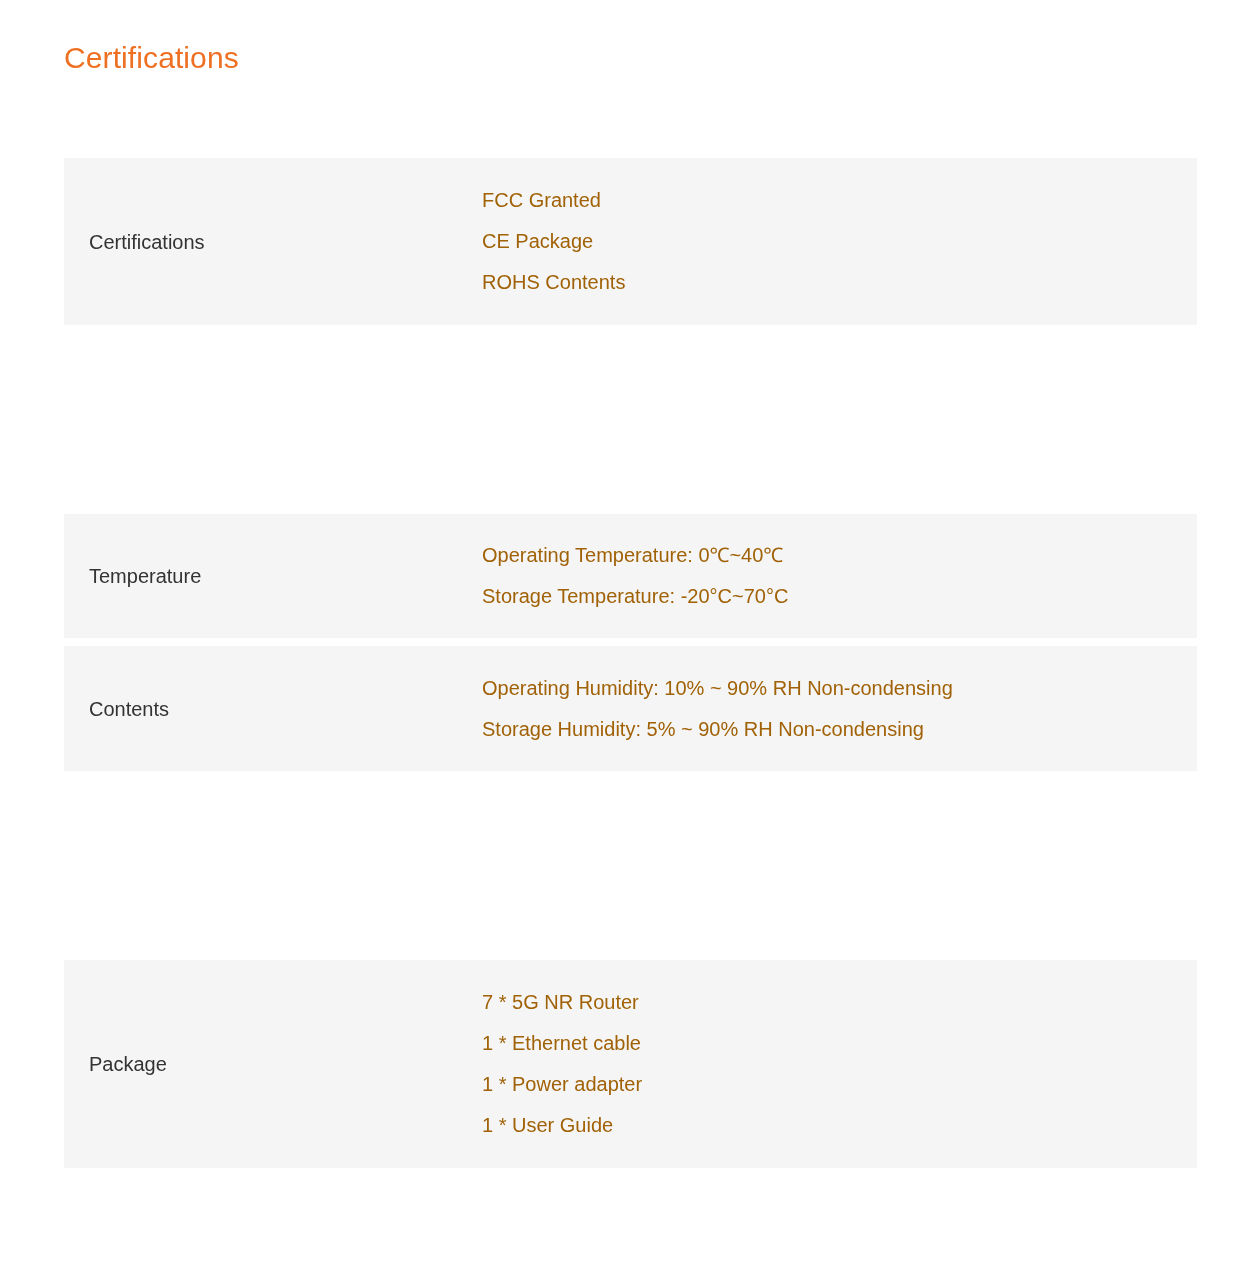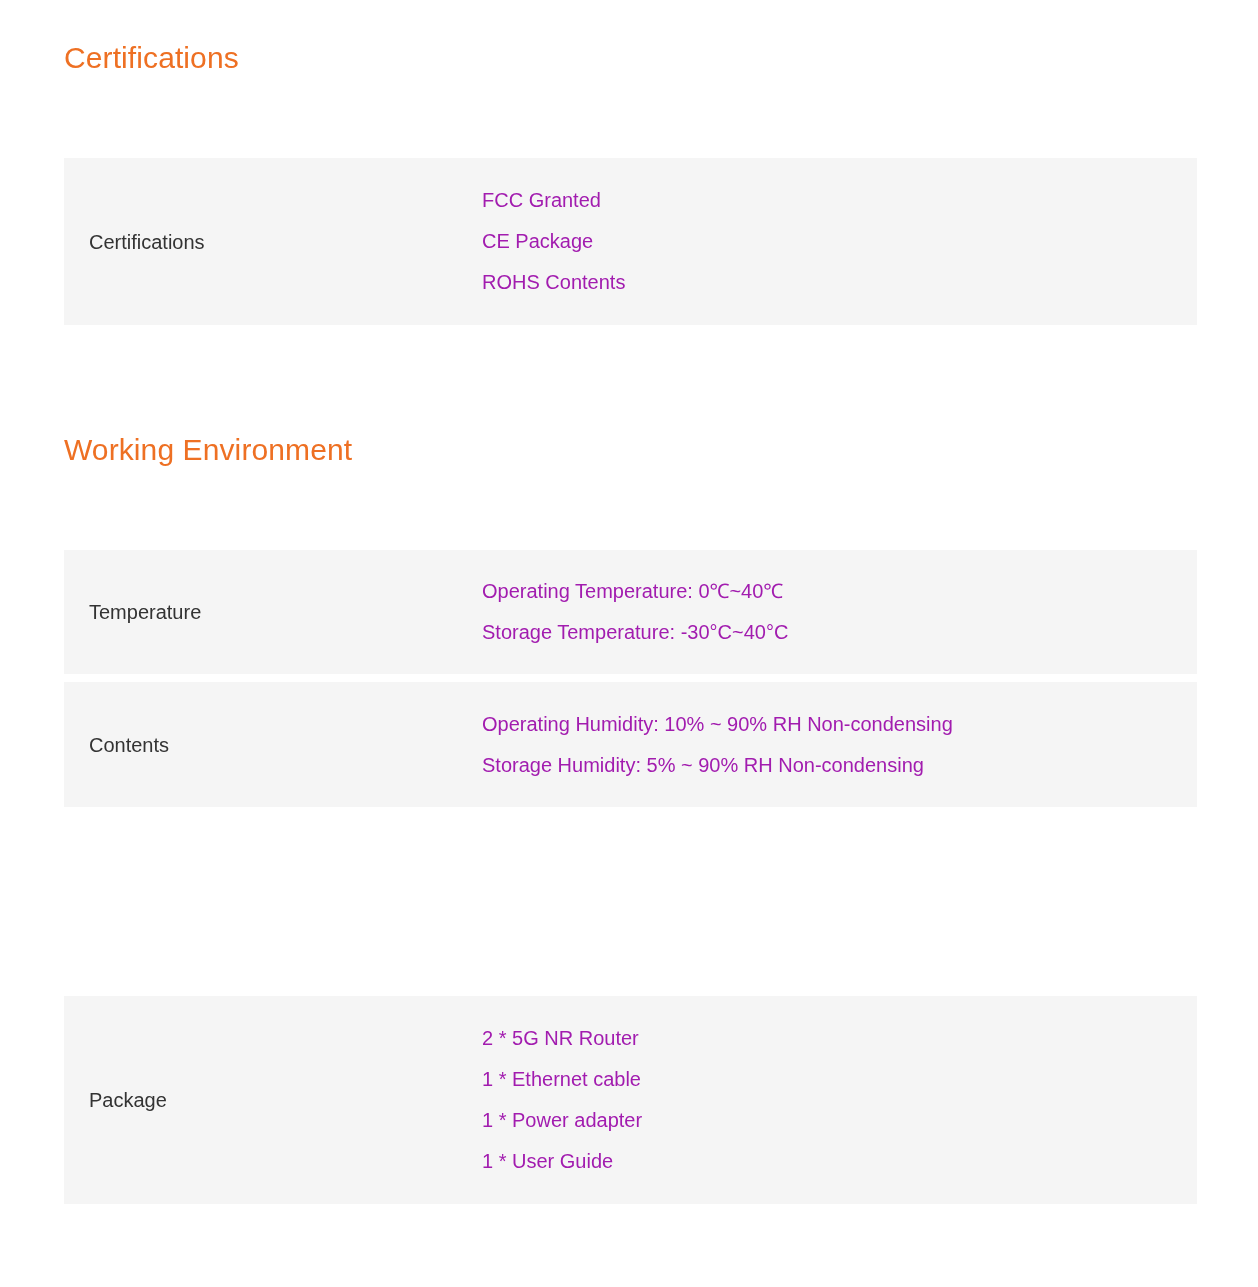--- a/index.html
+++ b/index.html
@@ -46,21 +46,21 @@
   }
   td.label-cell {
     width: 385px;
     padding-left: 25px;
     font-size: 20px;
     color: #333333;
     line-height: 1.5;
   }
   td.value-cell {
     font-size: 20px;
-    color: #a21caf;
+    color: #a16207;
     line-height: 1.5;
     padding-right: 20px;
   }
   .value-line {
     display: block;
     line-height: 41px;
     white-space: nowrap;
   }
   
   #cert-table tr { height: 167px; }
@@ -98,32 +98,29 @@
           <span class="value-line">CE Package</span>
           <span class="value-line">ROHS Contents</span>
         </td>
       </tr>
     </tbody>
       </table>
   </div>
 
   <div class="gap-table-title"></div>
 
-  <div class="section">
-    <h2 class="section-title">Working Environment</h2>
-  </div>
   <div class="gap-title-table"></div>
   <div class="section">
     <table class="spec-table" id="env-table">
       <tbody>
           <tr class="row-temp">
         <td class="label-cell">Temperature</td>
         <td class="value-cell">
           <span class="value-line">Operating Temperature: 0℃~40℃</span>
-          <span class="value-line">Storage Temperature: -30°C~40°C</span>
+          <span class="value-line">Storage Temperature: -20°C~70°C</span>
         </td>
       </tr>
       <tr class="row-spacer">
         <td></td>
         <td></td>
       </tr>
       <tr class="row-humid">
         <td class="label-cell">Contents</td>
         <td class="value-cell">
           <span class="value-line">Operating Humidity: 10% ~ 90% RH Non-condensing</span>
@@ -136,21 +133,21 @@
 
   <div class="gap-table-title"></div>
 
   <div class="gap-title-table"></div>
   <div class="section">
     <table class="spec-table" id="pkg-table">
       <tbody>
           <tr>
         <td class="label-cell">Package</td>
         <td class="value-cell">
-          <span class="value-line">2 * 5G NR Router</span>
+          <span class="value-line">7 * 5G NR Router</span>
           <span class="value-line">1 * Ethernet cable</span>
           <span class="value-line">1 * Power adapter</span>
           <span class="value-line">1 * User Guide</span>
         </td>
       </tr>
     </tbody>
       </table>
   </div>
 
 </div>

